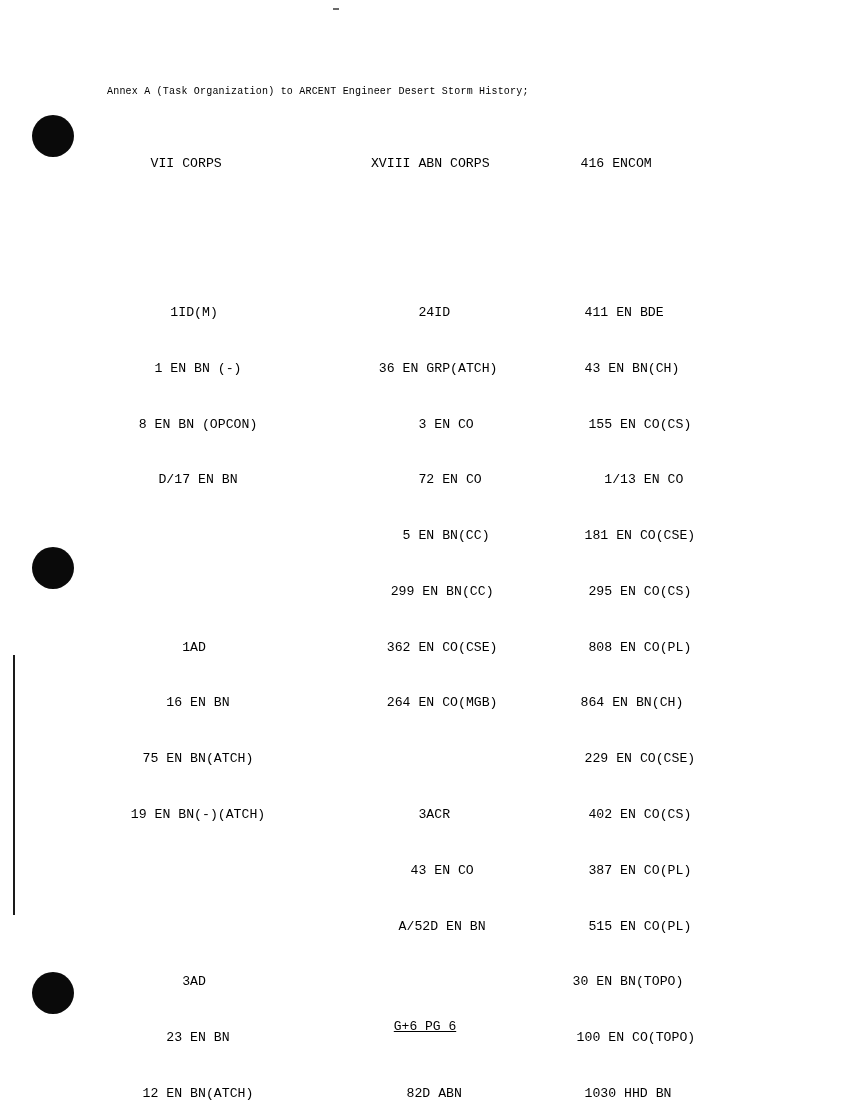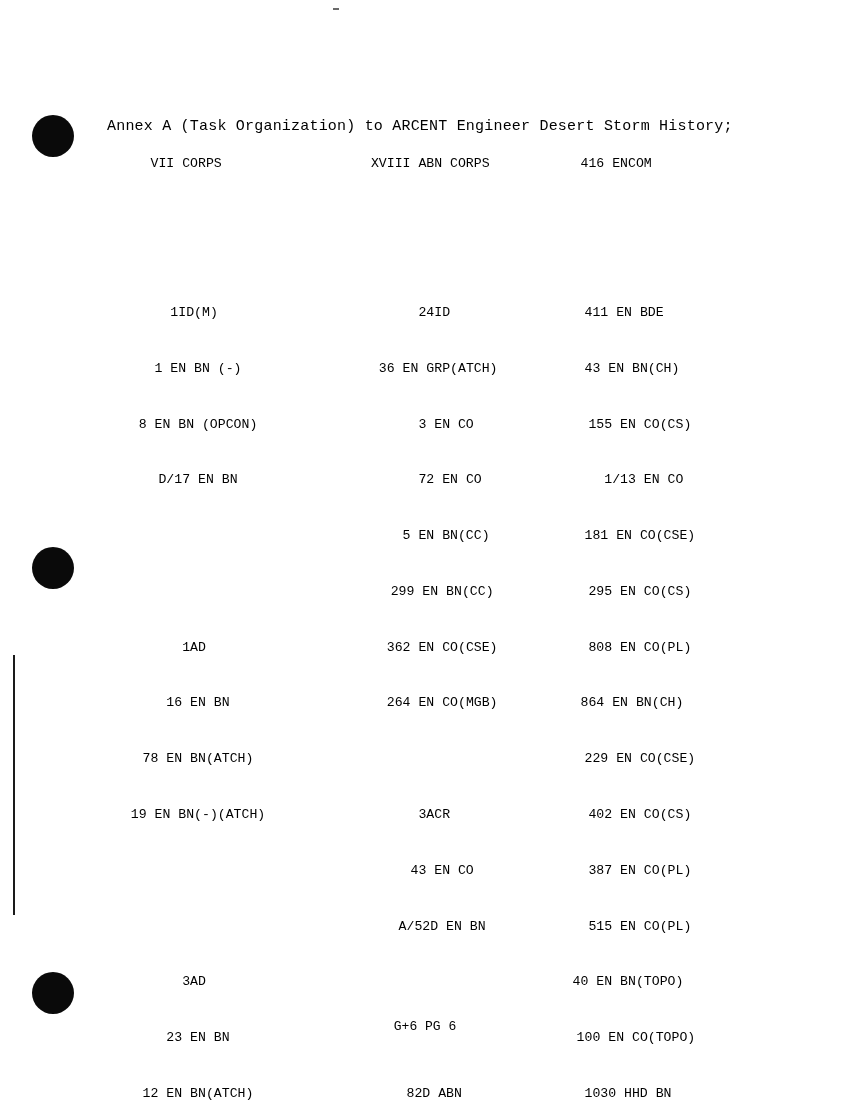--- a/index.html
+++ b/index.html
@@ -38,24 +38,23 @@
     position: absolute;
     background: #111;
   }
   .edge-left-bar { left: 13px; top: 655px; width: 2px; height: 260px; background:#1a1a1a; }
   .edge-top-tick { left: 333px; top: 8px; width: 6px; height: 2px; background:#6a6a6a; }
 
   .title {
     position: absolute;
     left: 107px;
     top: 86px;
-    font-size: 15px;
+    font-size: 10px;
     letter-spacing: 0.2px;
     white-space: nowrap;
-    margin-top: 32px;
   }
 
   .col {
     position: absolute;
     font-size: 13.2px;
     line-height: 18.6px;
     white-space: pre;
   }
   .col-1 { left: 107px; top: 118px; }
   .col-2 { left: 363px; top: 118px; }
@@ -63,20 +62,21 @@
 
   .line { white-space: pre; height: 18.6px; text-align: center; }
 
   .footer {
     position: absolute;
     left: 0;
     top: 1019px;
     width: 850px;
     text-align: center;
     font-size: 13px;
+    text-decoration: underline;
   }
 </style>
 </head>
 <body>
 
 <div class="page">
 
   <div class="hole hole-1"></div>
   <div class="hole hole-2"></div>
   <div class="hole hole-3"></div>
@@ -91,21 +91,21 @@
     <div>
       <div class="line"></div>
       <div class="line">  1ID(M)</div>
       <div class="line">   1 EN BN (-)</div>
       <div class="line">   8 EN BN (OPCON)</div>
       <div class="line">   D/17 EN BN</div>
       <div class="line"></div>
       <div class="line"></div>
       <div class="line">  1AD</div>
       <div class="line">   16 EN BN</div>
-      <div class="line">   78 EN BN(ATCH)</div>
+      <div class="line">   75 EN BN(ATCH)</div>
       <div class="line">   19 EN BN(-)(ATCH)</div>
       <div class="line"></div>
       <div class="line"></div>
       <div class="line">  3AD</div>
       <div class="line">   23 EN BN</div>
       <div class="line">   12 EN BN(ATCH)</div>
       
       
       
       
@@ -205,21 +205,21 @@
       <div class="line">      155 EN CO(CS)</div>
       <div class="line">       1/13 EN CO</div>
       <div class="line">      181 EN CO(CSE)</div>
       <div class="line">      295 EN CO(CS)</div>
       <div class="line">      808 EN CO(PL)</div>
       <div class="line">    864 EN BN(CH)</div>
       <div class="line">      229 EN CO(CSE)</div>
       <div class="line">      402 EN CO(CS)</div>
       <div class="line">      387 EN CO(PL)</div>
       <div class="line">      515 EN CO(PL)</div>
-      <div class="line">   40 EN BN(TOPO)</div>
+      <div class="line">   30 EN BN(TOPO)</div>
       <div class="line">     100 EN CO(TOPO)</div>
       <div class="line">   1030 HHD BN</div>
       
       
       
       
       
       
       
     </div>

